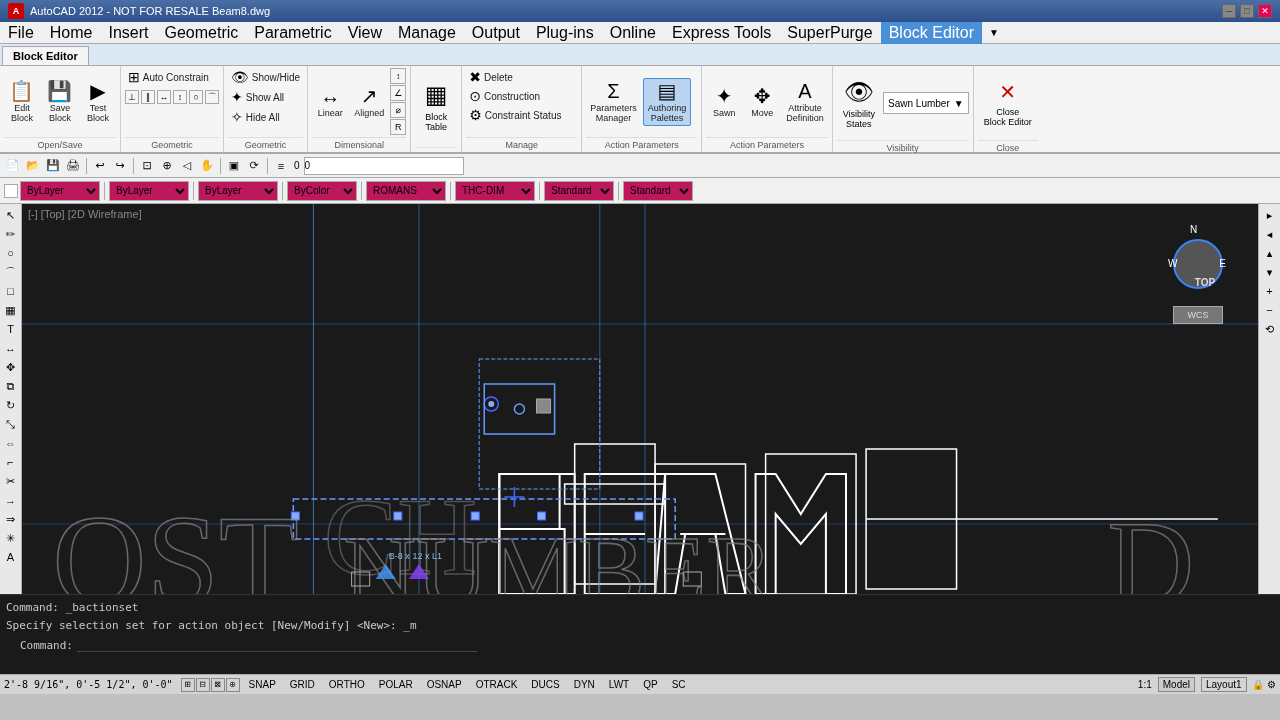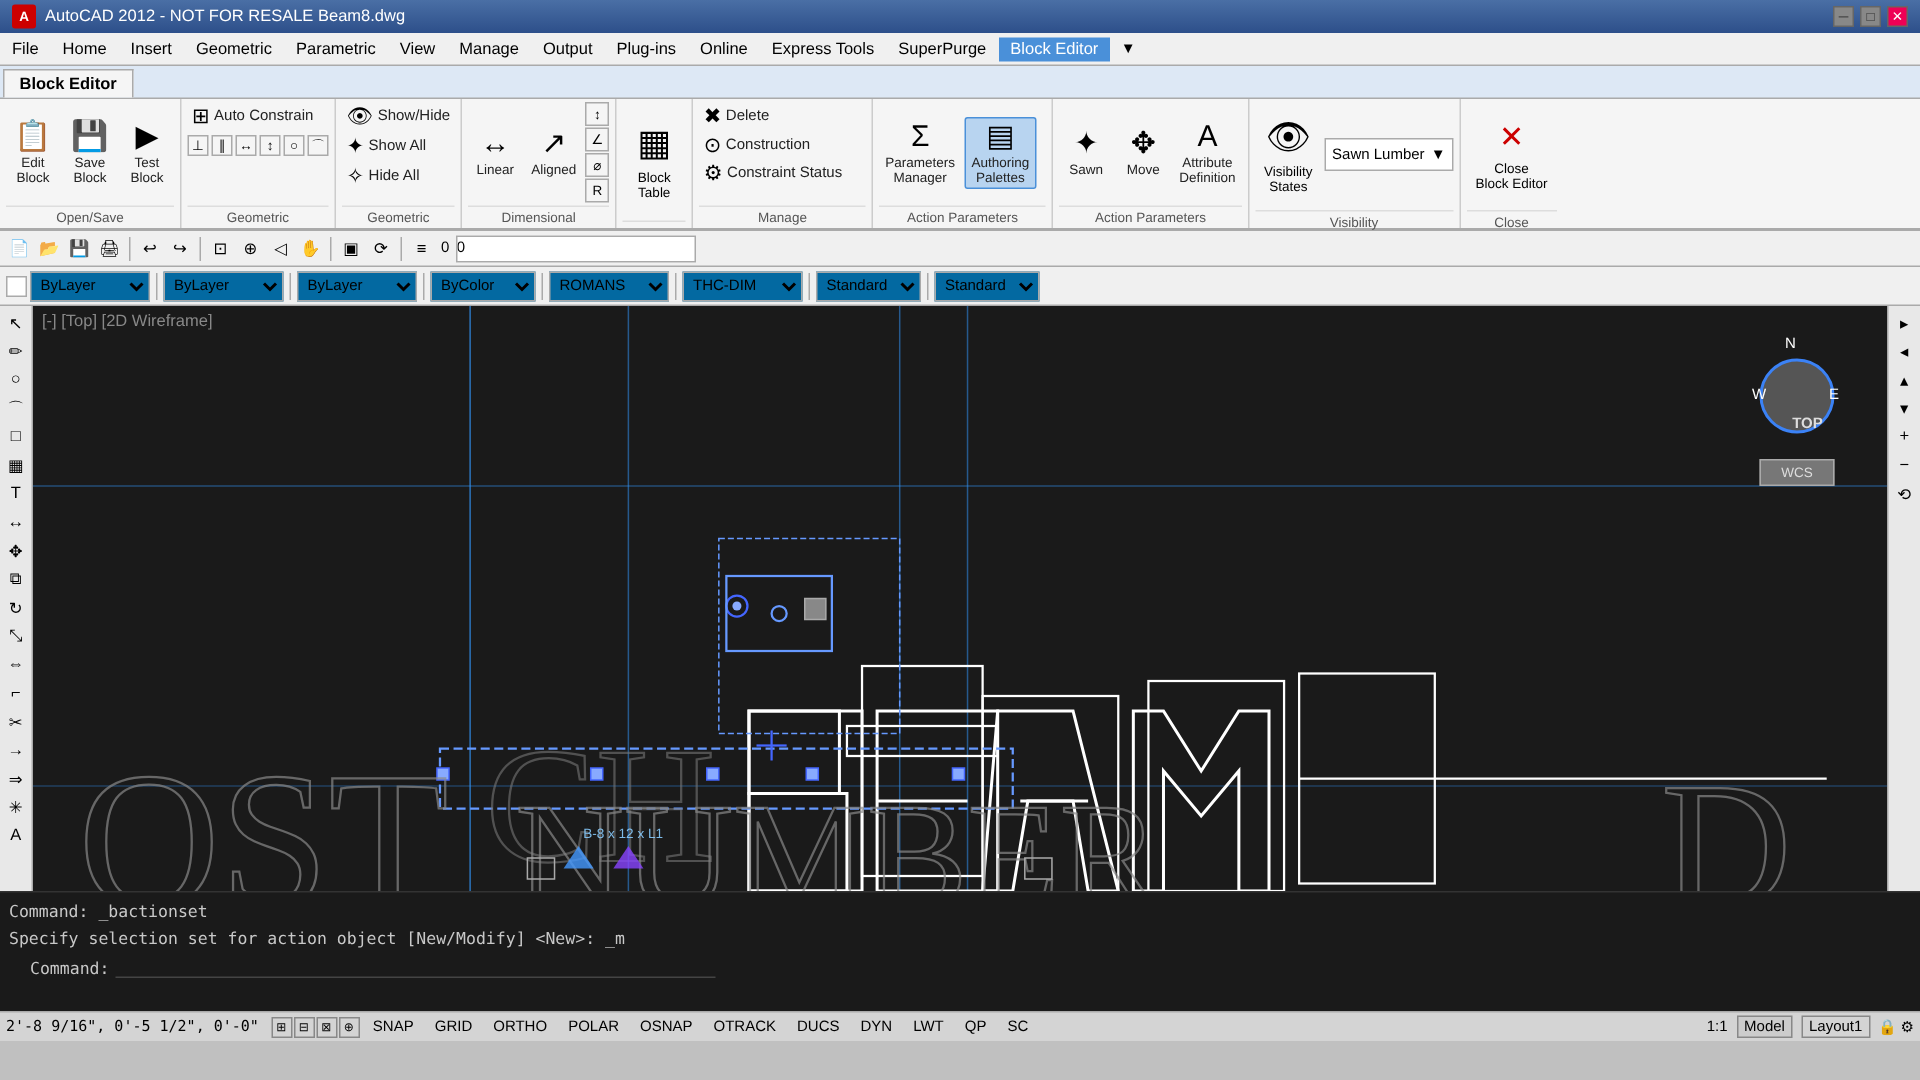--- a/index.html
+++ b/index.html
@@ -30,21 +30,21 @@
     #menu-bar {
       height: 22px;
       background: #f0f0f0;
       display: flex;
       align-items: center;
       border-bottom: 1px solid #aaa;
     }
     .menu-item {
       padding: 2px 8px;
       cursor: pointer;
-      font-size: 11px;
+      font-size: 16px;
       color: #000;
     }
     .menu-item.active { background: #4a90d9; color: white; }
 
     
     #ribbon-tabs {
       height: 22px;
       background: #dde8f5;
       display: flex;
       align-items: flex-end;
@@ -152,21 +152,21 @@
       border-bottom: 1px solid #aaa;
       display: flex;
       align-items: center;
       padding: 0 4px;
       gap: 4px;
     }
     .props-select {
       height: 20px;
       font-size: 10px;
       border: 1px solid #aaa;
-      background: #0369a1;
+      background: #be185d;
       padding: 0 2px;
     }
     .props-sep { width: 1px; height: 18px; background: #aaa; }
 
     
     #main-area {
       display: flex;
       height: calc(720px - 22px - 22px - 22px - 88px - 24px - 26px - 80px - 20px);
     }
 

